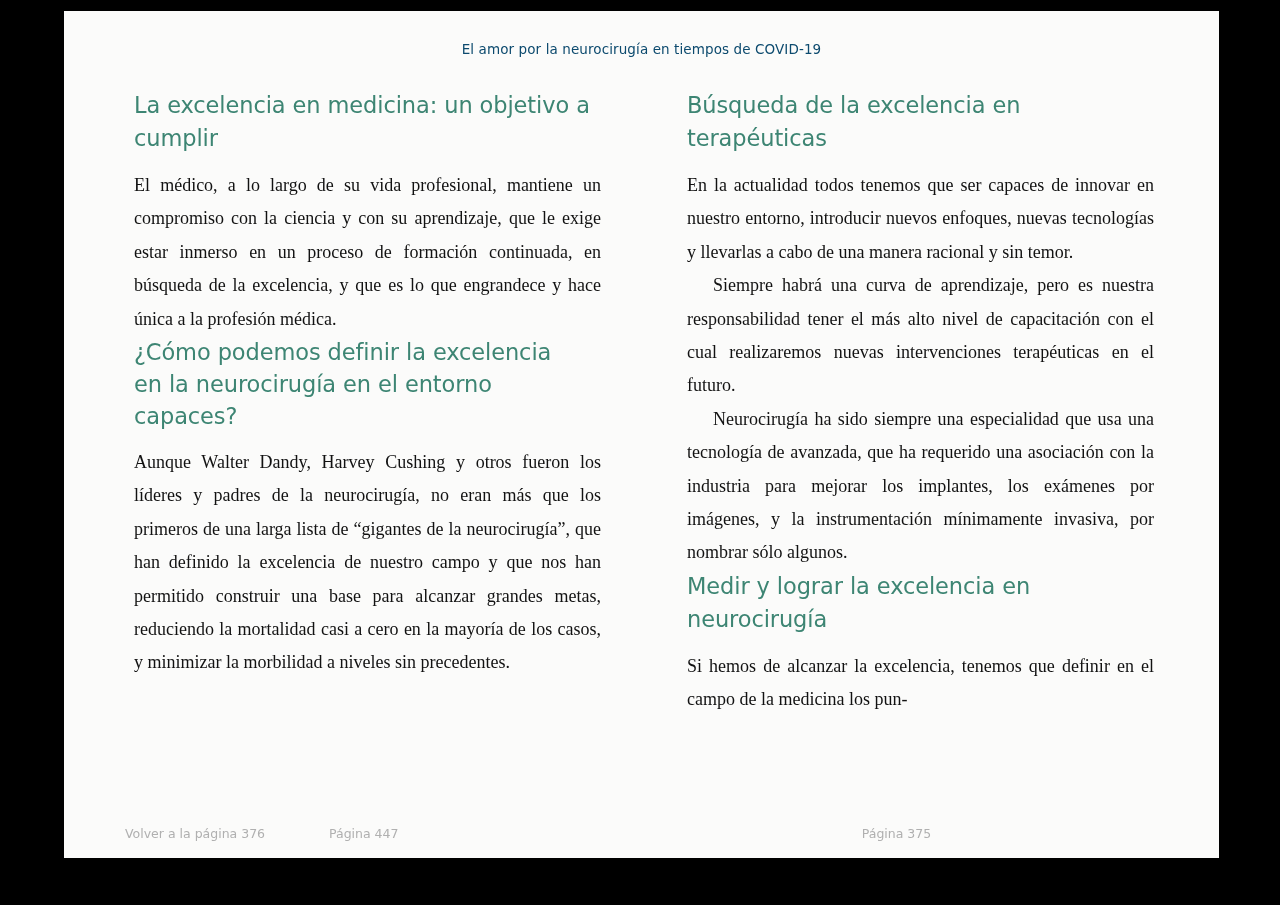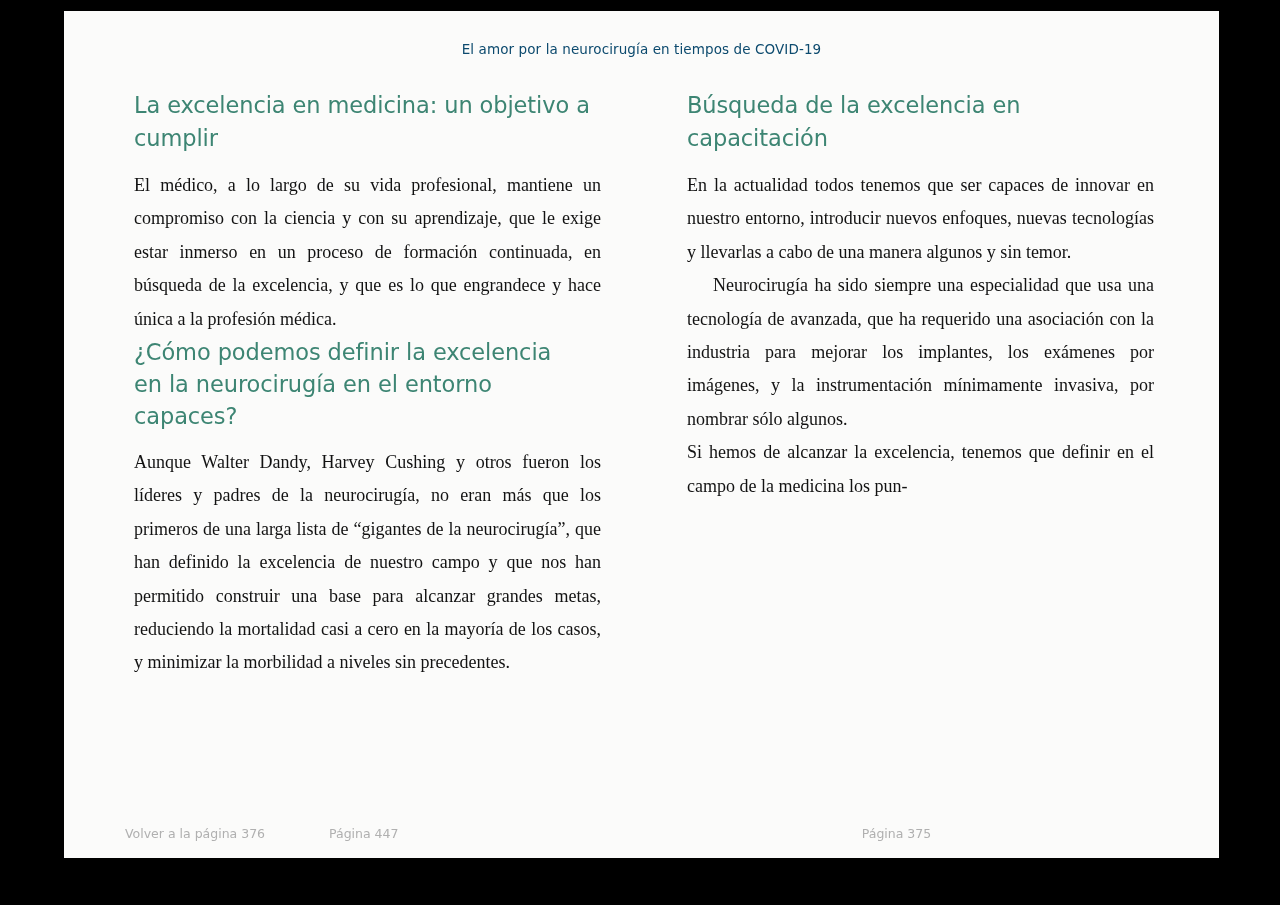--- a/index.html
+++ b/index.html
@@ -118,27 +118,29 @@
 
         <h2 class="sec-head tight gap-before-head">¿Cómo podemos definir la excelencia
 en la neurocirugía en el entorno capaces?</h2>
 
         <p class="body">Aunque Walter Dandy, Harvey Cushing y otros fueron los líderes y padres de la neurocirugía, no eran más que los primeros de una larga lista de “gigantes de la neurocirugía”, que han definido la excelencia de nuestro campo y que nos han permitido construir una base para alcanzar grandes metas, reduciendo la mortalidad casi a cero en la mayoría de los casos, y minimizar la morbilidad a niveles sin precedentes.</p>
 
       </div>
 
       <div class="column">
 
-        <h2 class="sec-head">Búsqueda de la excelencia en capacitación</h2>
+        <h2 class="sec-head">Búsqueda de la excelencia en terapéuticas</h2>
 
-        <p class="body">En la actualidad todos tenemos que ser capaces de innovar en nuestro entorno, introducir nuevos enfoques, nuevas tecnologías y llevarlas a cabo de una manera algunos y sin temor.</p>
+        <p class="body">En la actualidad todos tenemos que ser capaces de innovar en nuestro entorno, introducir nuevos enfoques, nuevas tecnologías y llevarlas a cabo de una manera racional y sin temor.</p>
 
+        <p class="body indent">Siempre habrá una curva de aprendizaje, pero es nuestra responsabilidad tener el más alto nivel de capacitación con el cual realizaremos nuevas intervenciones terapéuticas en el futuro.</p>
 
         <p class="body indent">Neurocirugía ha sido siempre una especialidad que usa una tecnología de avanzada, que ha requerido una asociación con la industria para mejorar los implantes, los exámenes por imágenes, y la instrumentación mínimamente invasiva, por nombrar sólo algunos.</p>
 
+        <h2 class="sec-head gap-before-head-sm">Medir y lograr la excelencia en neurocirugía</h2>
 
         <p class="body">Si hemos de alcanzar la excelencia, tenemos que definir en el campo de la medicina los pun-</p>
 
       </div>
 
     </div>
 
     <div id="footer">
       <span class="foot-item" id="foot-back">Volver a la página 376</span>
       <span class="foot-item" id="foot-left">Página 447</span>

